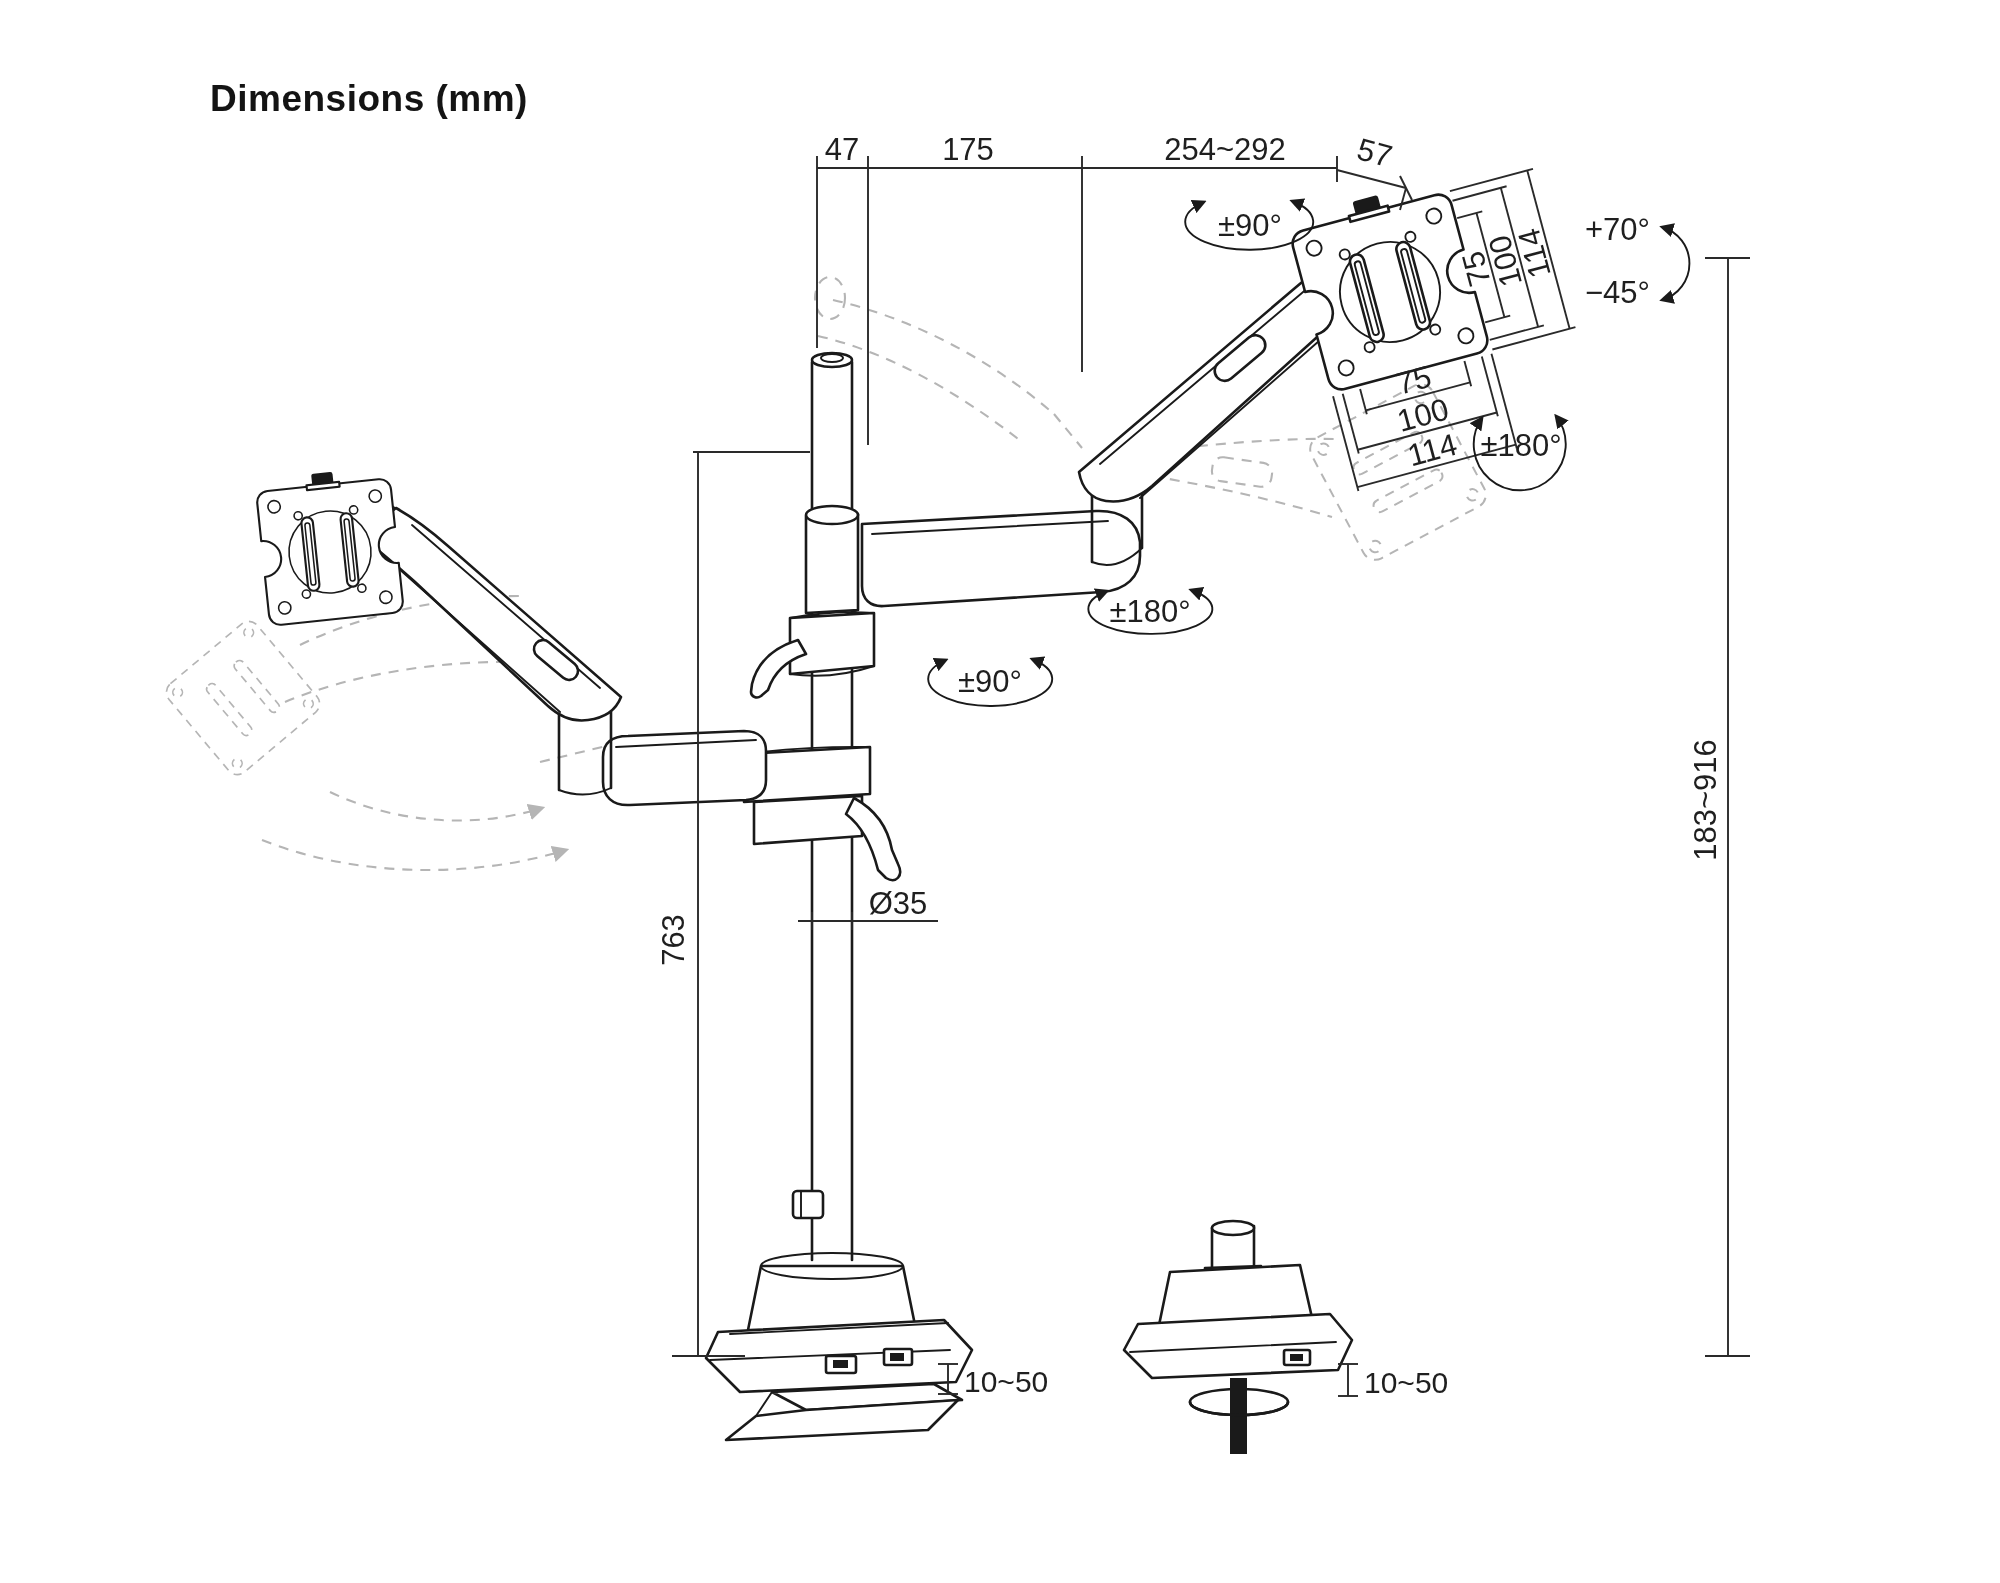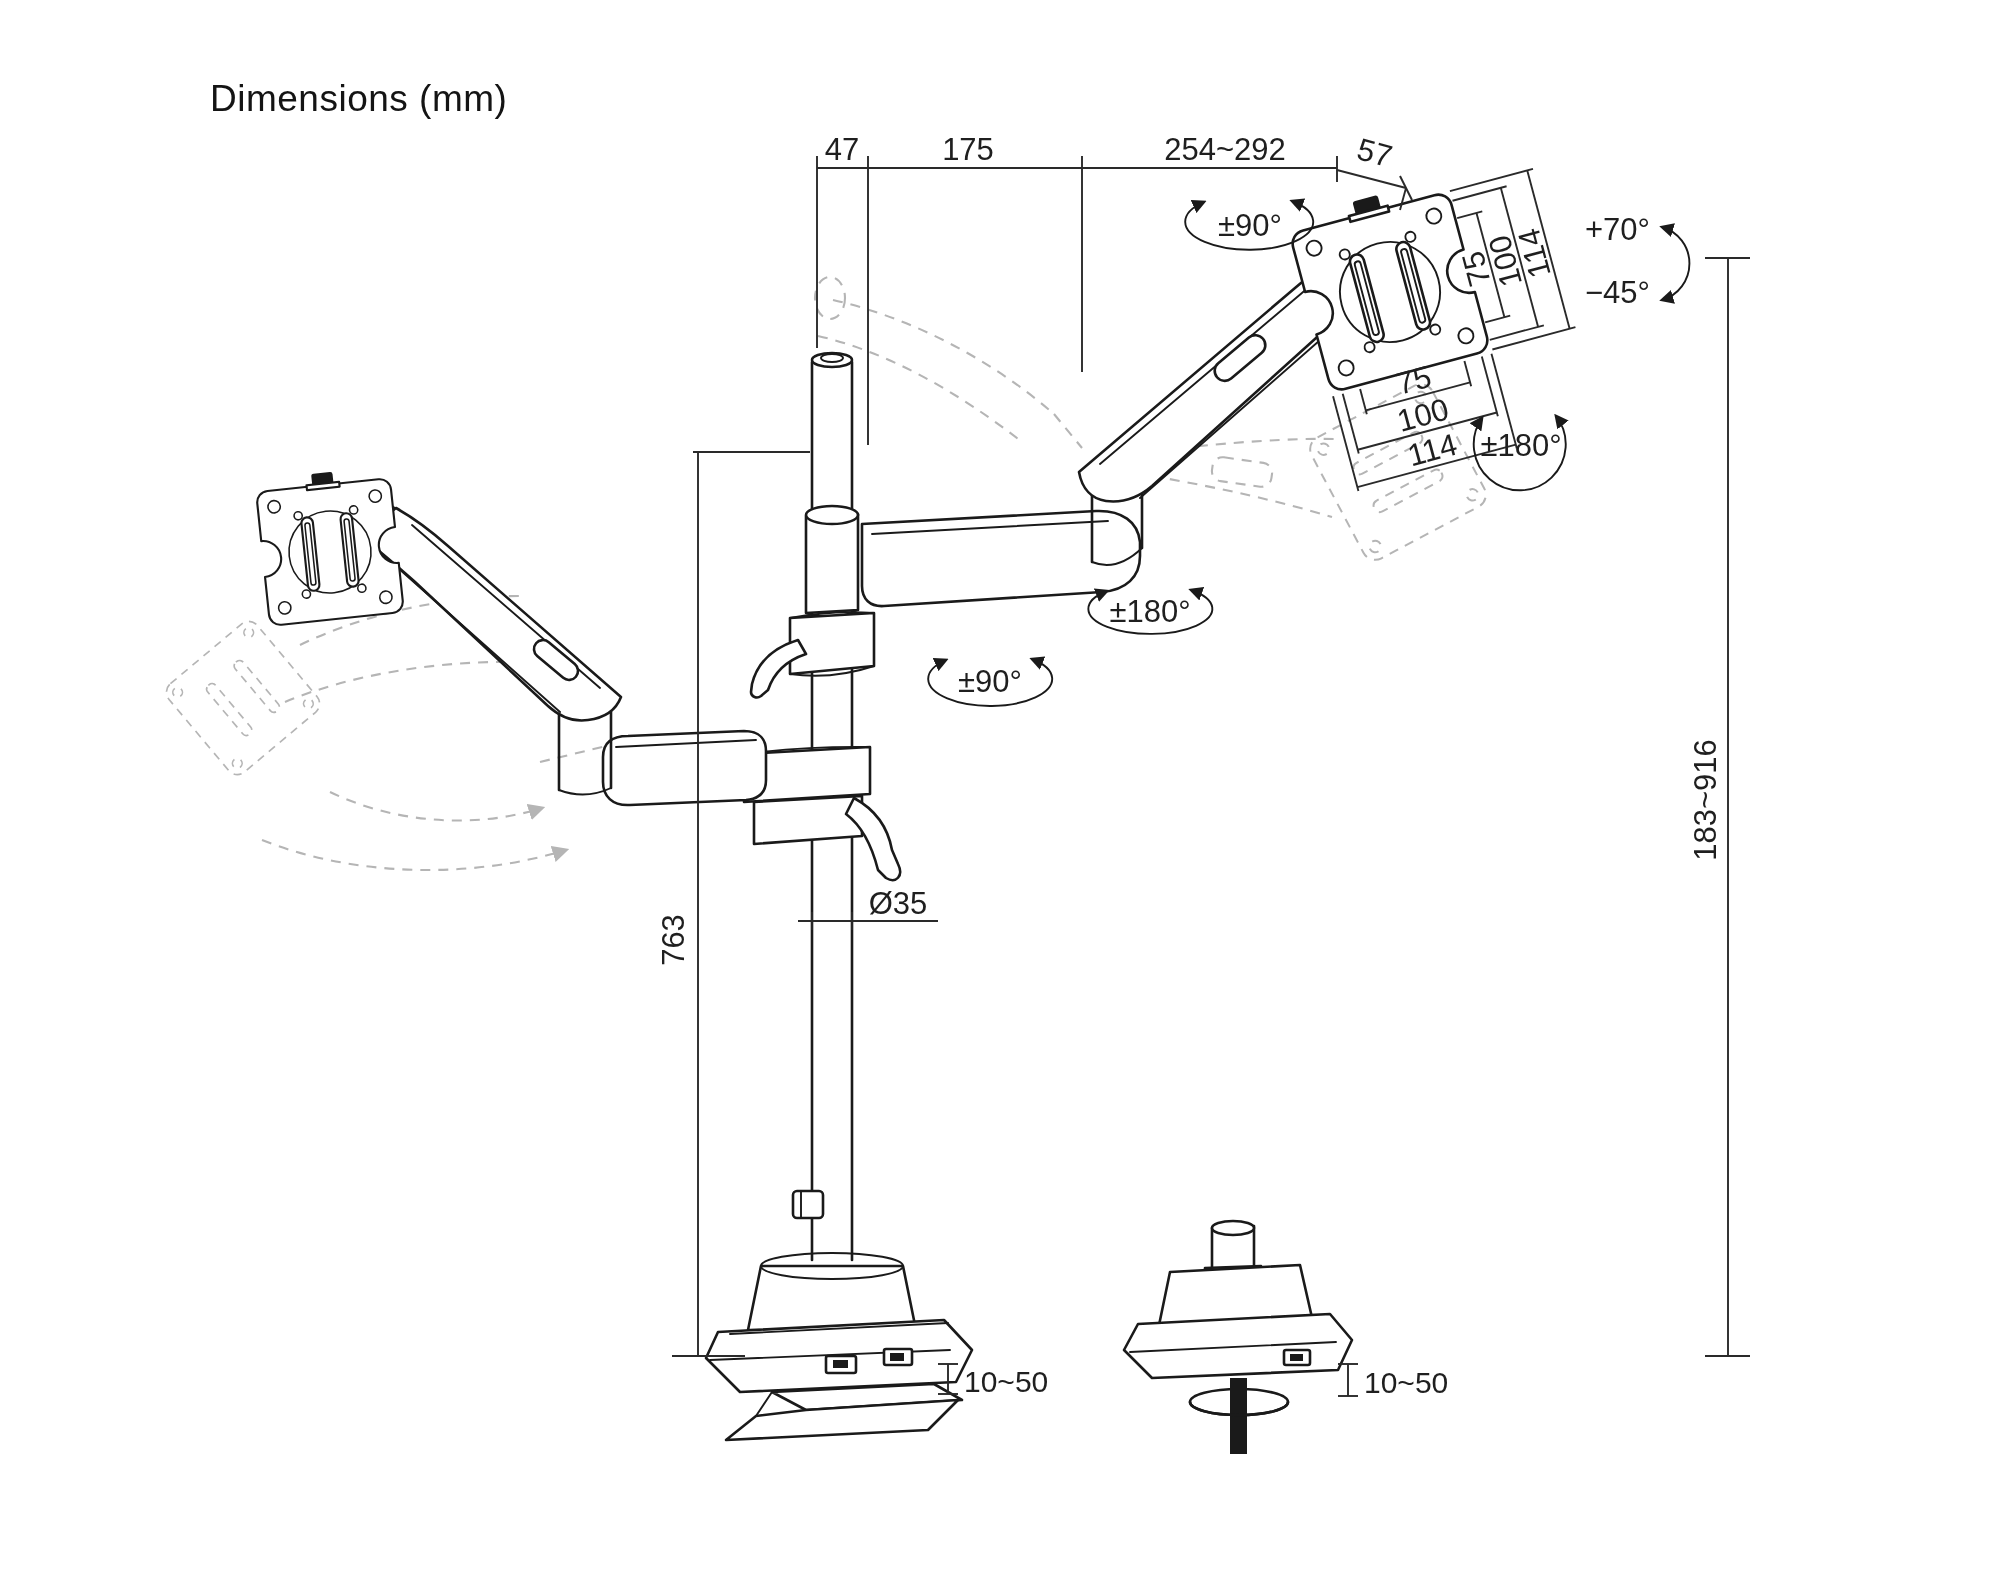--- a/index.html
+++ b/index.html
@@ -1,19 +1,19 @@
 <!DOCTYPE html>
 <html><head>
 <meta charset="utf-8">
 <style>
   html,body{margin:0;padding:0;background:#ffffff;}
   .canvas{position:relative;width:2000px;height:1583px;background:#ffffff;overflow:hidden;
           font-family:"Liberation Sans",sans-serif;}
   .title{position:absolute;left:210px;top:78px;font-size:37px;color:#141414;
-         letter-spacing:0.5px;font-weight:400;}
+         letter-spacing:0.5px;font-weight:700;}
   svg{position:absolute;left:0;top:0;}
   .dt{font-family:"Liberation Sans",sans-serif;font-size:31px;fill:#1f1f1f;}
   .dt2{font-family:"Liberation Sans",sans-serif;font-size:30px;fill:#1f1f1f;}
   .ln{stroke:#1a1a1a;stroke-width:2.6;fill:none;stroke-linejoin:round;stroke-linecap:round;}
   .lnf{stroke:#1a1a1a;stroke-width:2.6;fill:#ffffff;stroke-linejoin:round;stroke-linecap:round;}
   .thin{stroke:#1a1a1a;stroke-width:1.9;fill:none;stroke-linecap:round;}
   .dim{stroke:#2a2a2a;stroke-width:1.9;fill:none;stroke-linecap:butt;}
   .ghost{stroke:#b5b5b5;stroke-width:2.1;fill:none;stroke-dasharray:10 8;stroke-linejoin:round;}
   .dark{fill:#1a1a1a;stroke:none;}
 </style>

